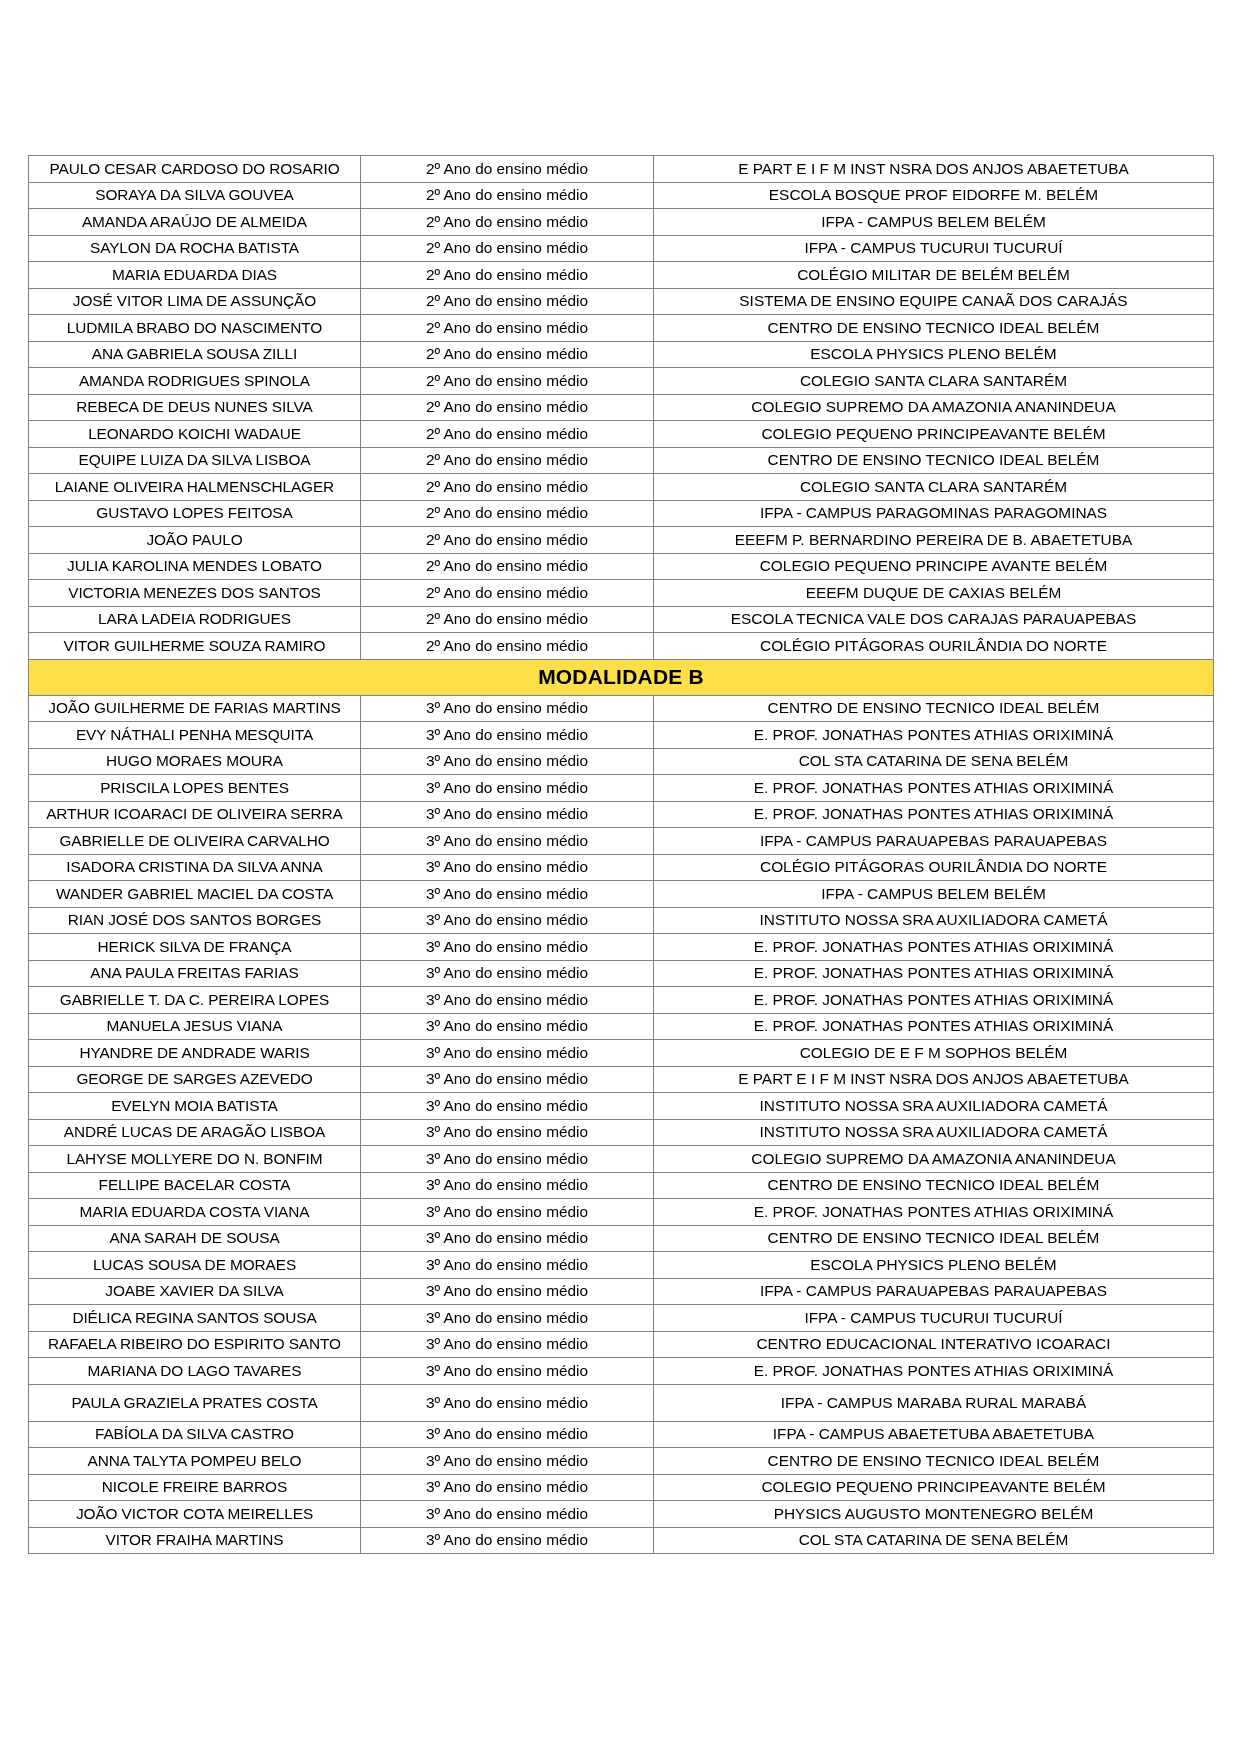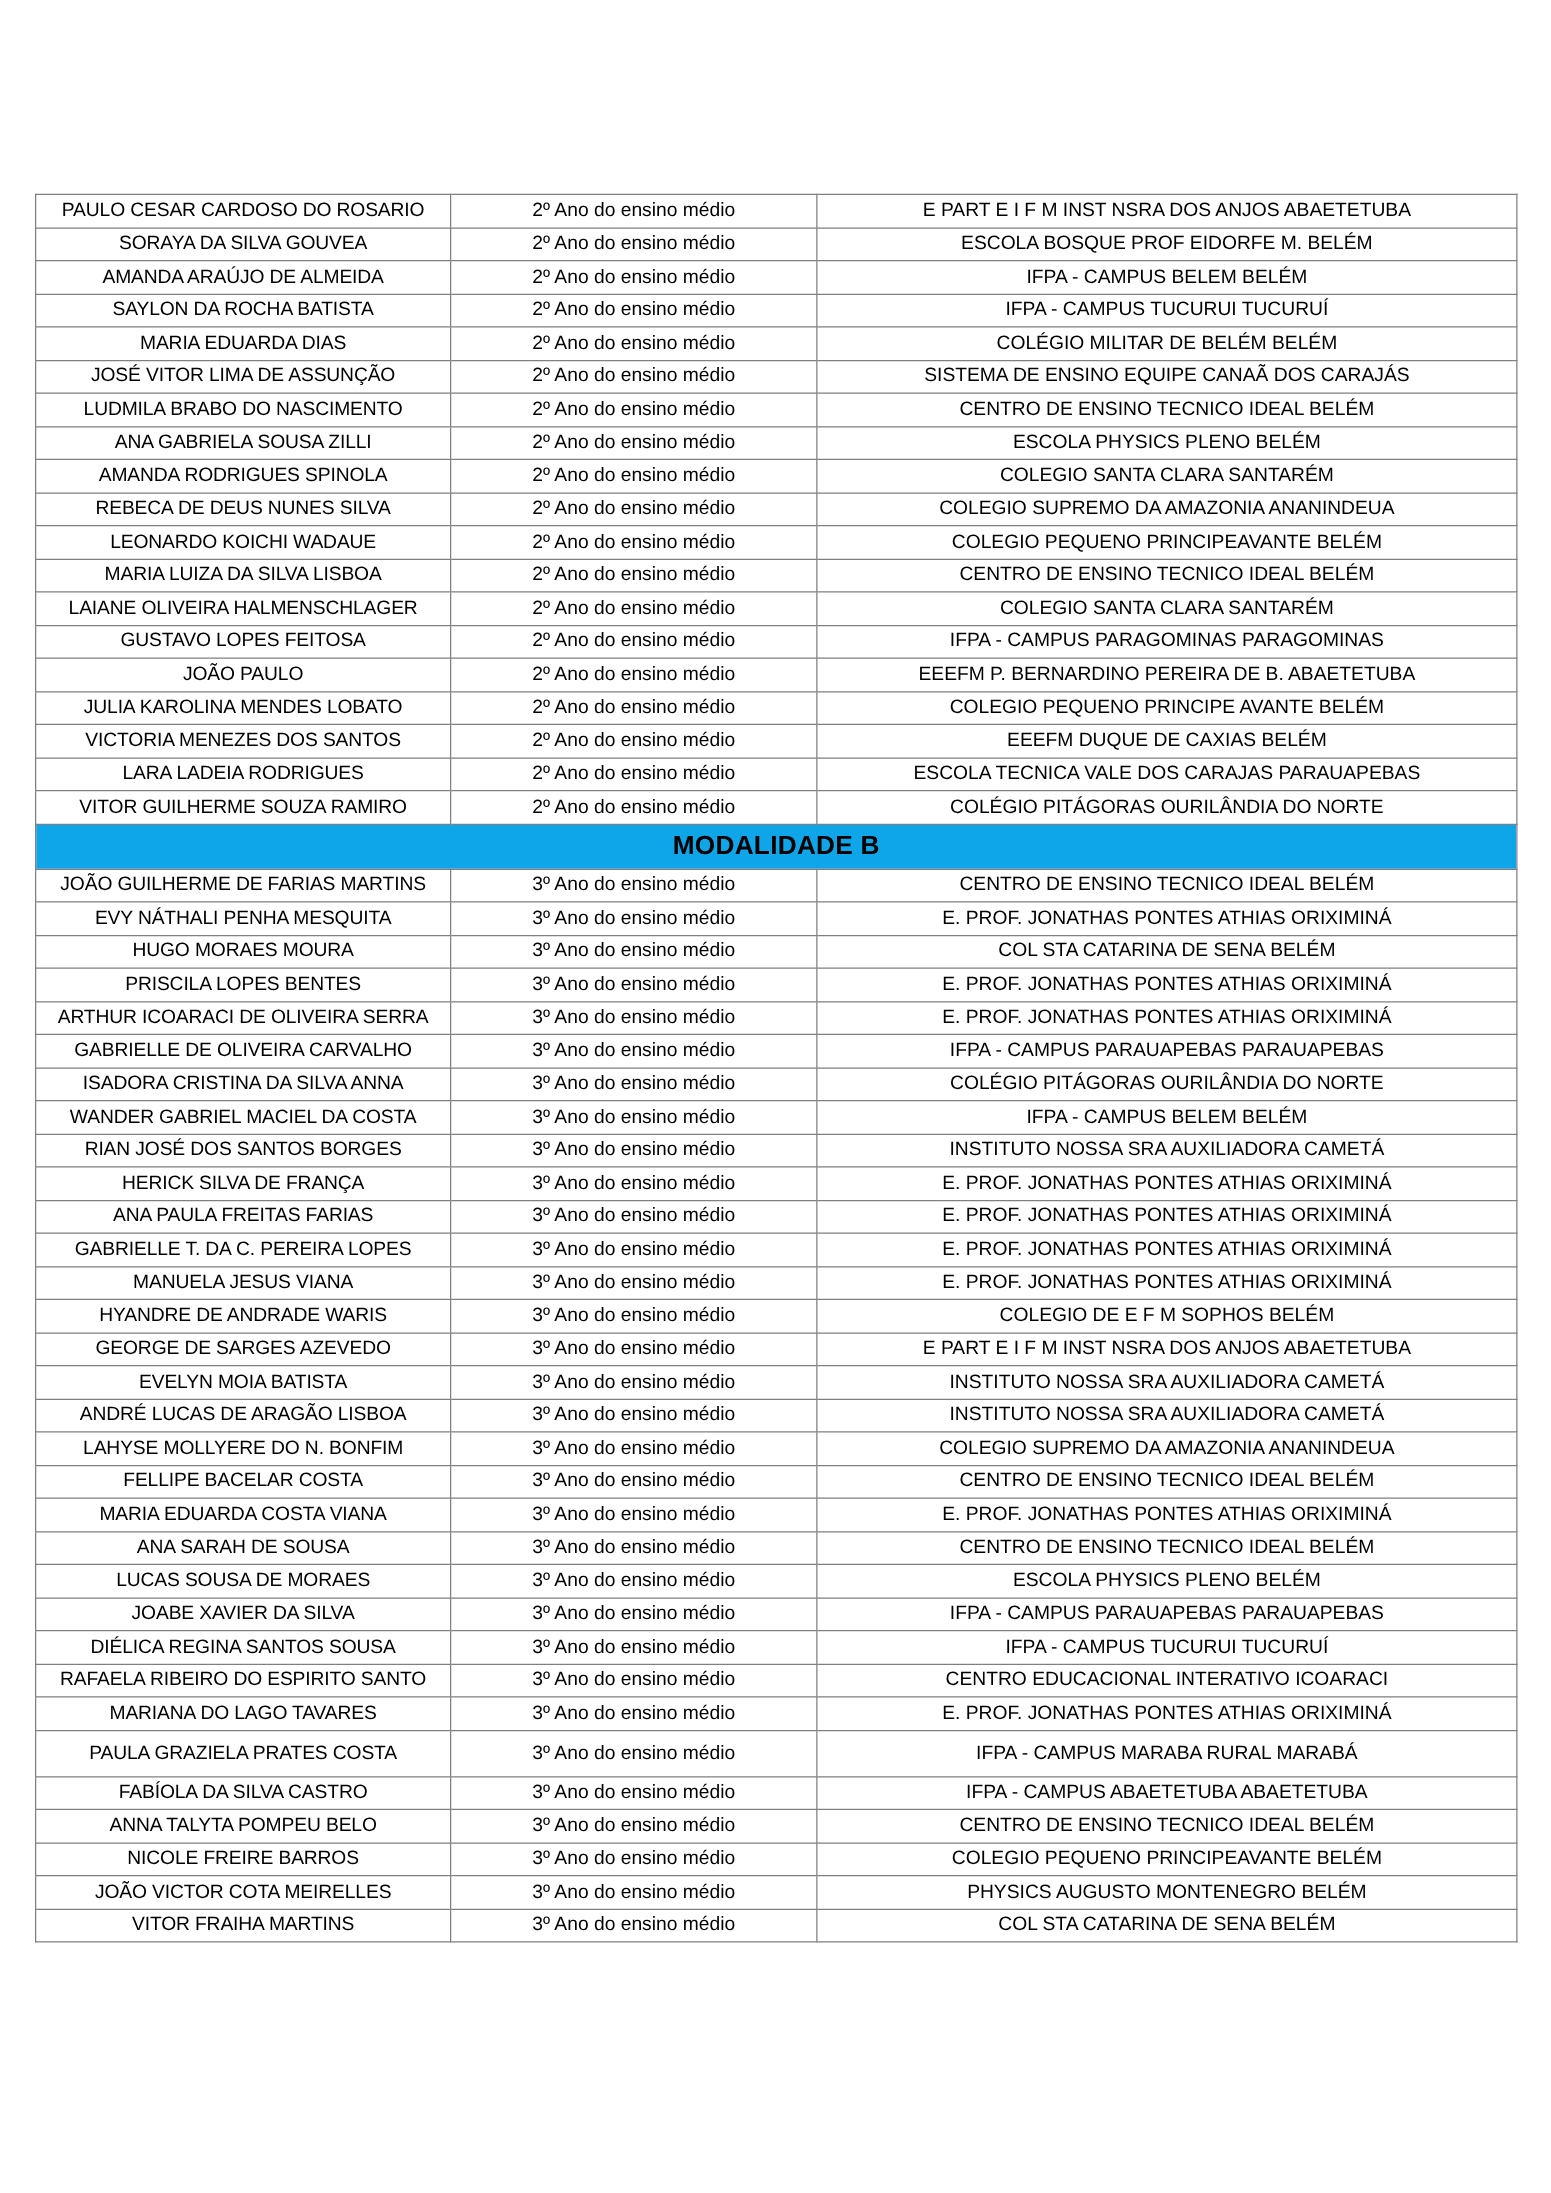--- a/index.html
+++ b/index.html
@@ -39,21 +39,21 @@
     padding: 2px 4px;
     height: 21.5px;
     white-space: nowrap;
     overflow: hidden;
   }
   table.roster tr.data-row td.cell-name   { letter-spacing: -0.1px; }
   table.roster tr.data-row td.cell-grade  { }
   table.roster tr.data-row td.cell-school { }
 
   tr.section-row td.section-band {
-    background: #0ea5e9;
+    background: #fde047;
     font-weight: bold;
     font-size: 21px;
     letter-spacing: 0.2px;
     height: 31px;
     border: 1px solid #808080;
     text-align: center;
   }
   tr.tall-row td { height: 32px; }
 </style>
 </head>
@@ -116,21 +116,21 @@
           <td class="cell-name">REBECA DE DEUS NUNES SILVA</td>
           <td class="cell-grade">2º Ano do ensino médio</td>
           <td class="cell-school">COLEGIO SUPREMO DA AMAZONIA ANANINDEUA</td>
         </tr>
         <tr class="data-row">
           <td class="cell-name">LEONARDO KOICHI WADAUE</td>
           <td class="cell-grade">2º Ano do ensino médio</td>
           <td class="cell-school">COLEGIO PEQUENO PRINCIPEAVANTE BELÉM</td>
         </tr>
         <tr class="data-row">
-          <td class="cell-name">MARIA LUIZA DA SILVA LISBOA</td>
+          <td class="cell-name">EQUIPE LUIZA DA SILVA LISBOA</td>
           <td class="cell-grade">2º Ano do ensino médio</td>
           <td class="cell-school">CENTRO DE ENSINO TECNICO IDEAL BELÉM</td>
         </tr>
         <tr class="data-row">
           <td class="cell-name">LAIANE OLIVEIRA HALMENSCHLAGER</td>
           <td class="cell-grade">2º Ano do ensino médio</td>
           <td class="cell-school">COLEGIO SANTA CLARA SANTARÉM</td>
         </tr>
         <tr class="data-row">
           <td class="cell-name">GUSTAVO LOPES FEITOSA</td>

